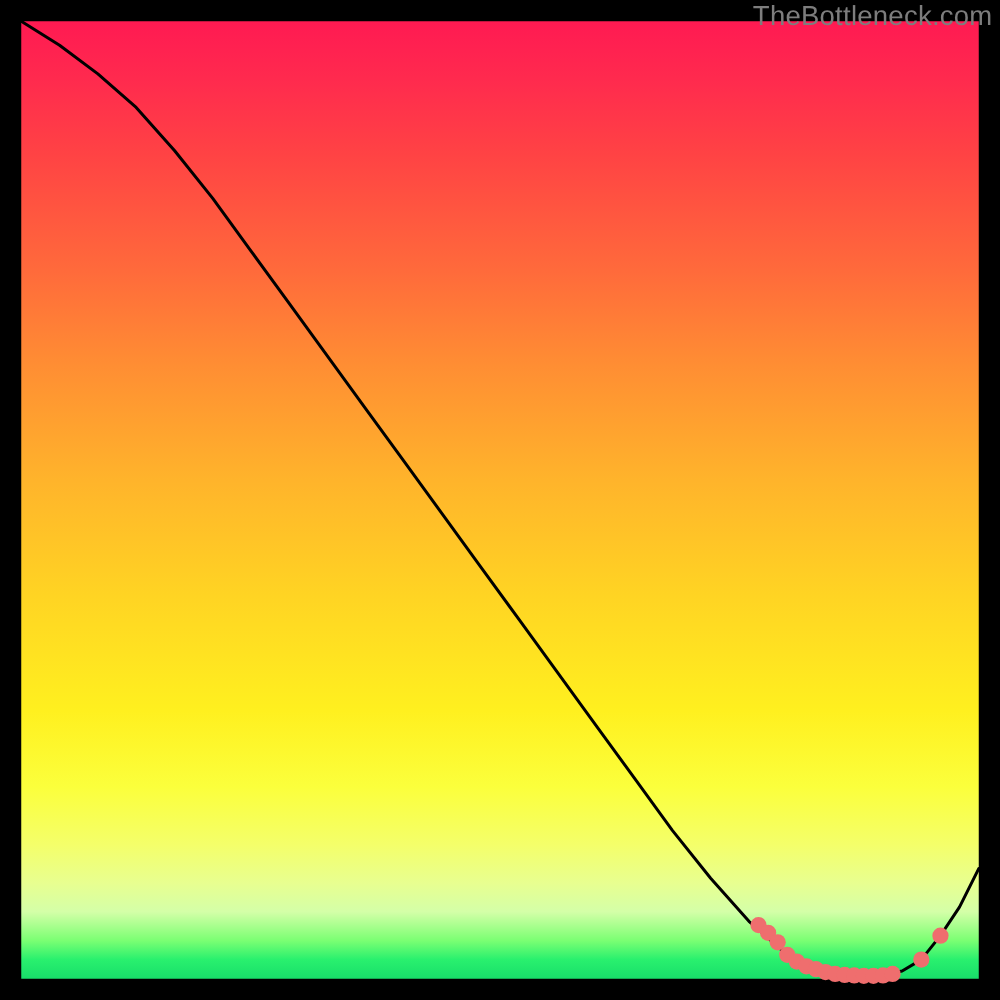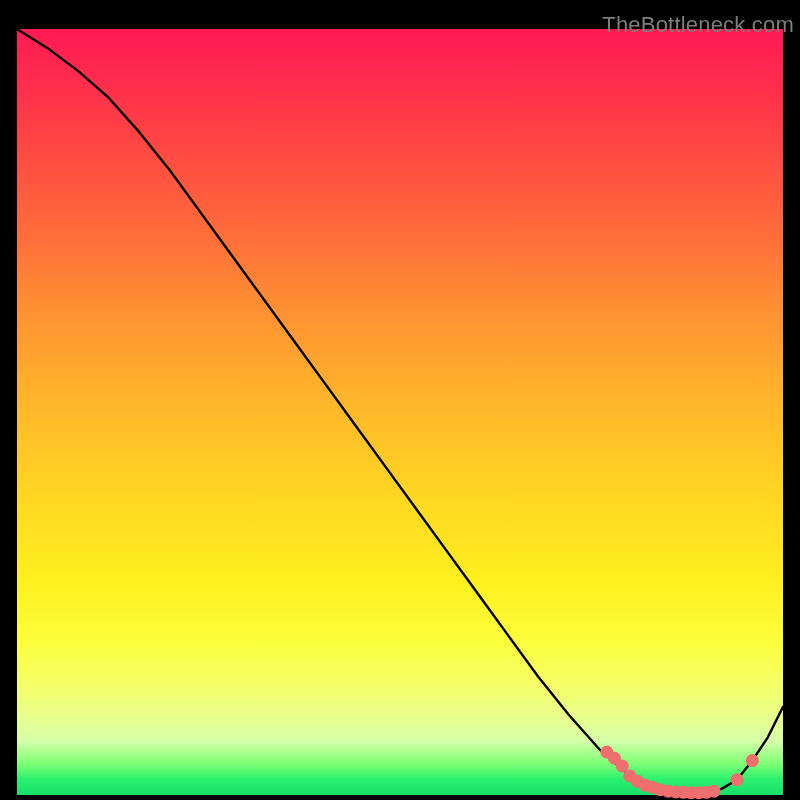--- a/index.html
+++ b/index.html
@@ -8,21 +8,20 @@
     height: 800px;
     background: #000;
     overflow: hidden;
     font-family: Arial, Helvetica, sans-serif;
   }
   .stage {
     position: relative;
     width: 800px;
     height: 600px;
     background: #000;
-    margin-top: 12px;
   }
   .plot-wrap {
     position: absolute;
     left: 17px;
     top: 17px;
     width: 766px;
     height: 766px;
   }
   .plot-bg {
     position: absolute;

